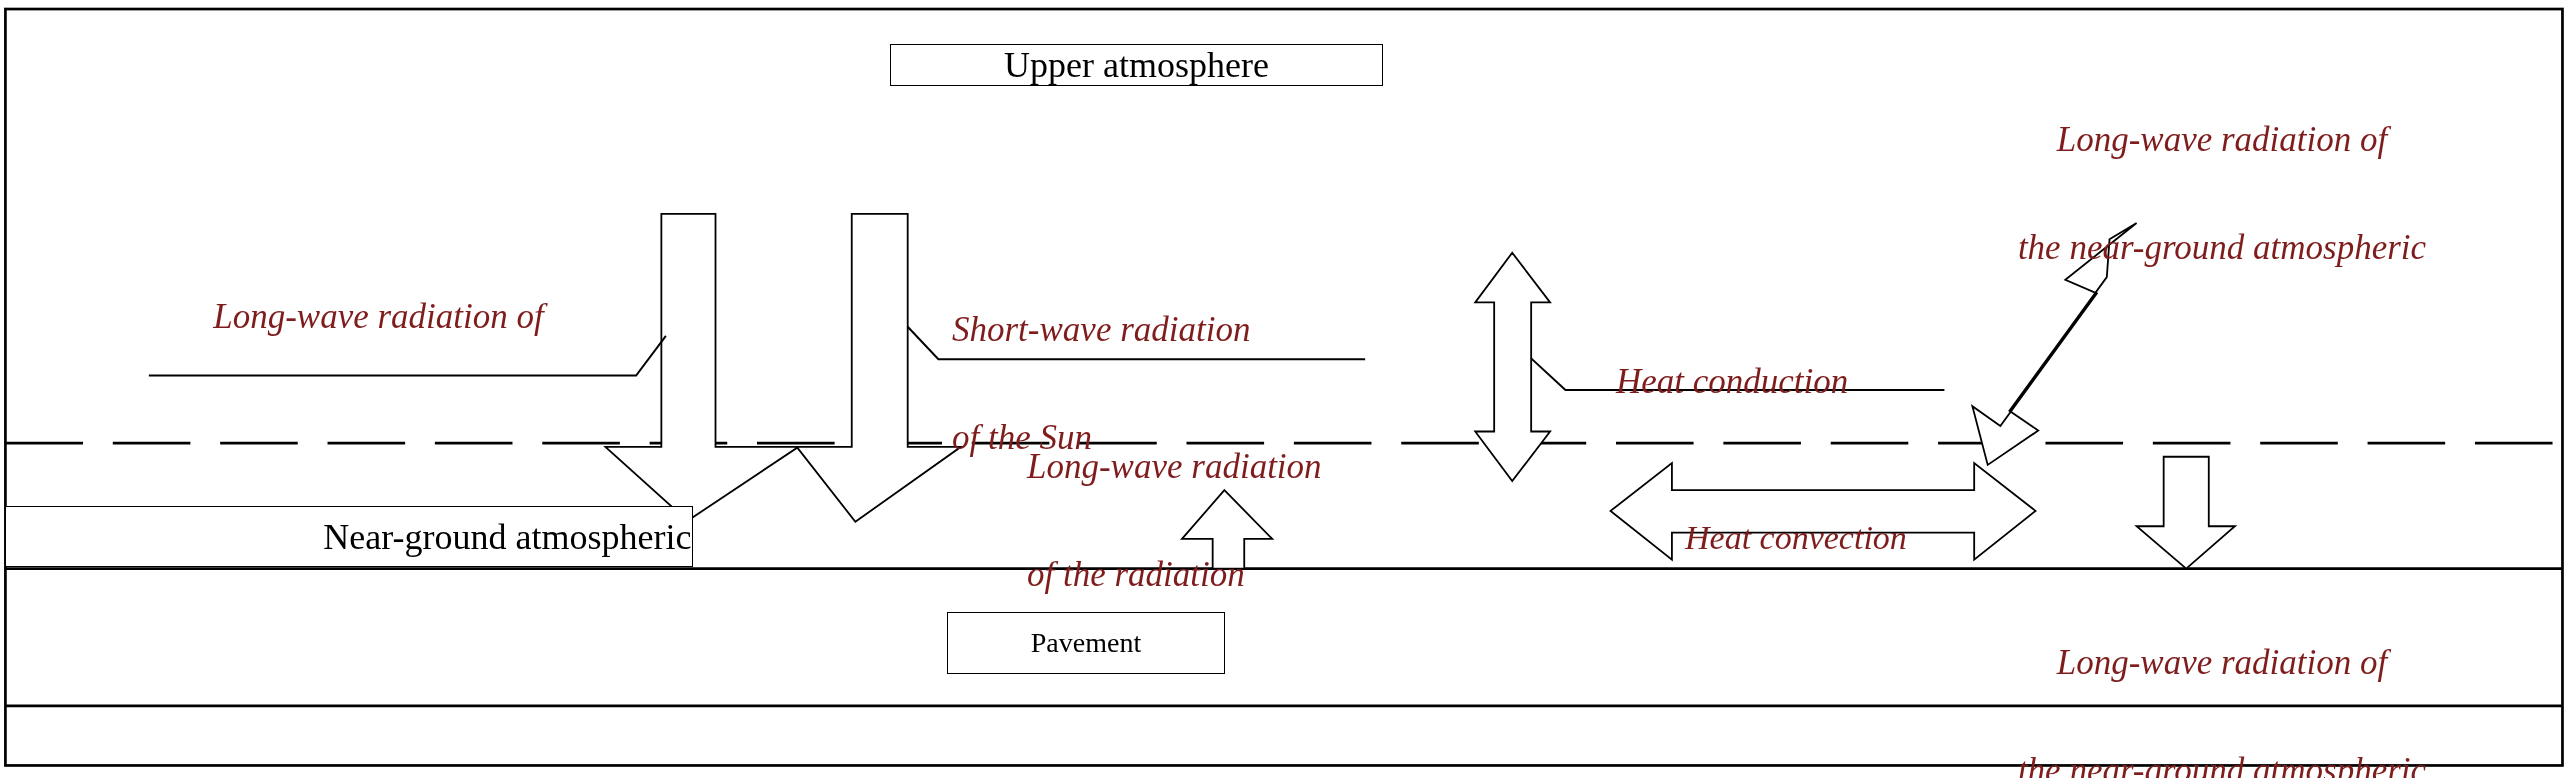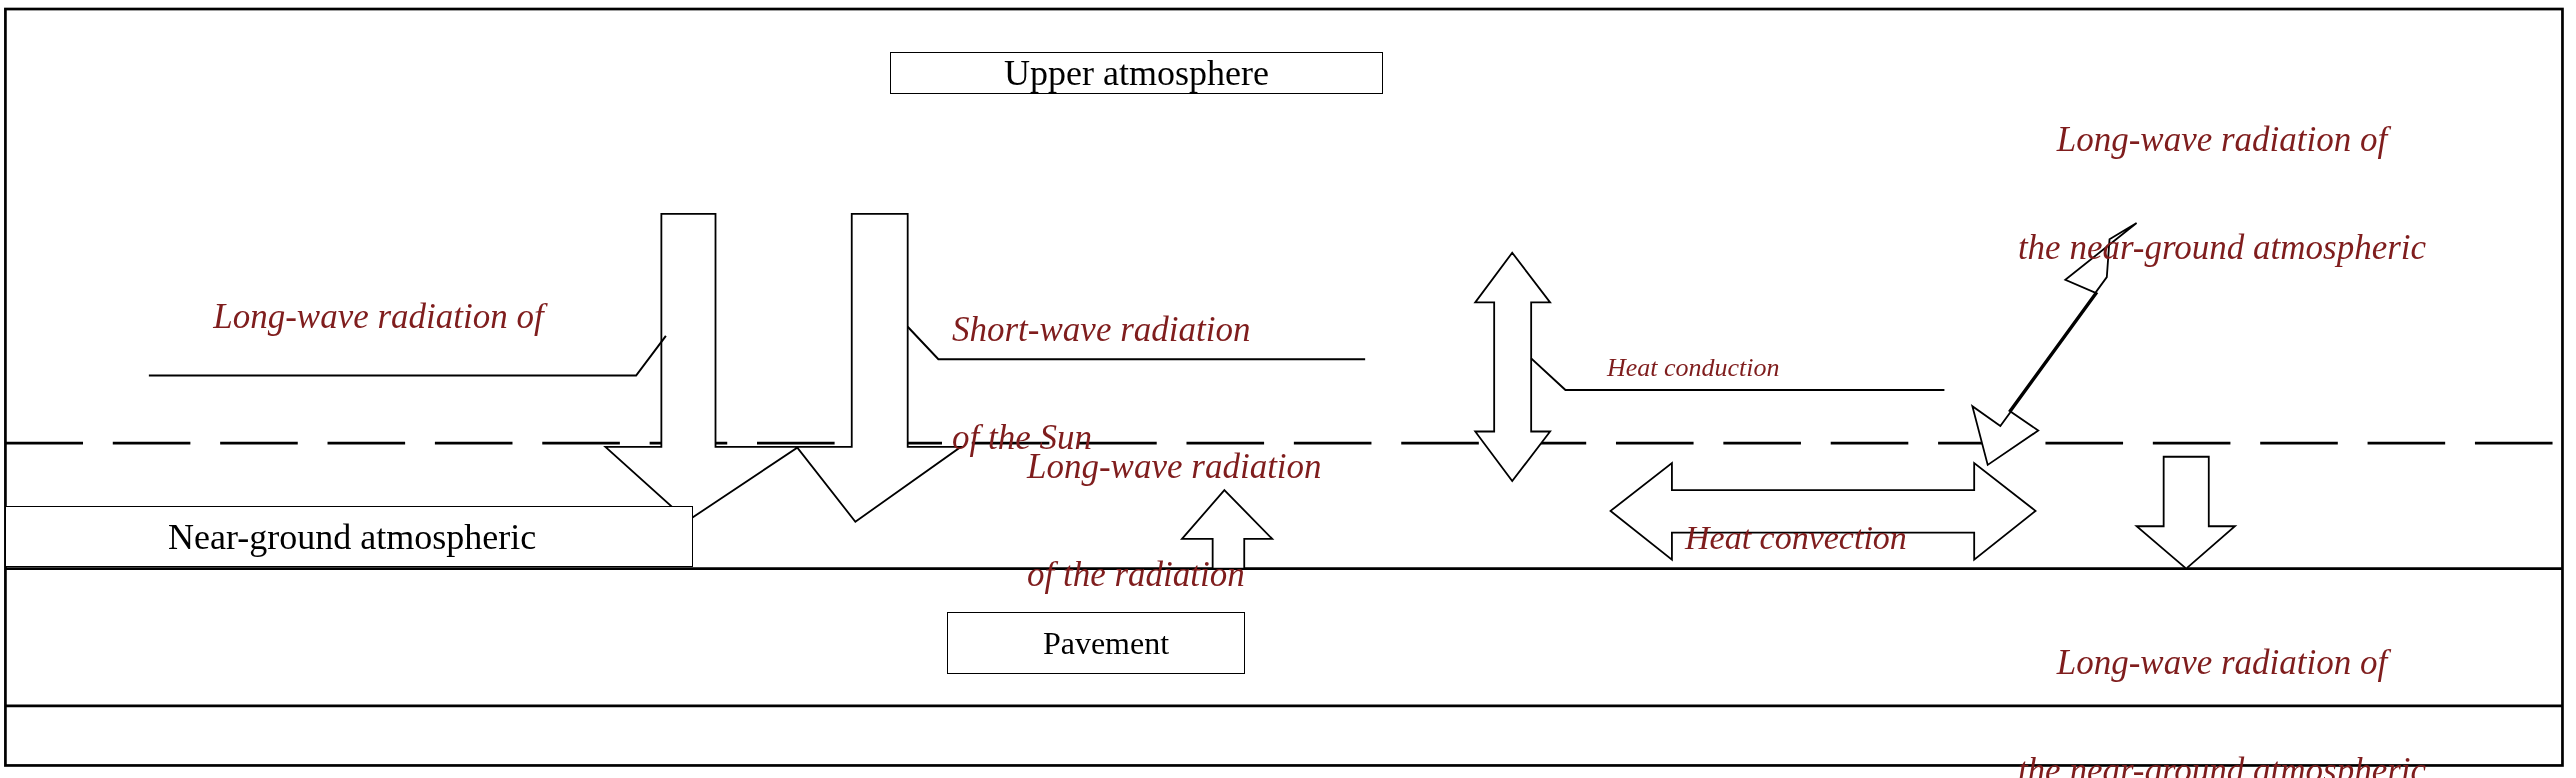--- a/index.html
+++ b/index.html
@@ -92,47 +92,47 @@
 
     <polyline points="1697,397 1735,432 2155,432" class="leader"></polyline>
 
     <polygon points="1785,566 1853,513 1853,543 2188,543 2188,513 2256,566 2188,620 2188,590 1853,590 1853,620" class="arrow-outline"></polygon>
 
     <polygon points="2368,247 2338,265 2335,307 2227,455 2259,477 2203,515 2186,450 2217,472 2324,325 2289,310" class="arrow-outline"></polygon>
 
     <polygon points="2398,506 2448,506 2448,583 2477,583 2423,630 2368,583 2398,583" class="arrow-outline"></polygon>
   </svg>
 
-  <div class="boxed" style="left:890px; top:52px; width:491px; height:40px; font-size:36px;">
+  <div class="boxed" style="left:890px; top:44px; width:491px; height:40px; font-size:36px;">
     <span>Upper atmosphere</span>
   </div>
 
-  <div class="boxed" style="left:4.5px; top:506px; width:688px; height:61px; font-size:36px; justify-content:center; padding-left:7.2px; box-sizing:border-box;">
+  <div class="boxed" style="left:4.5px; top:506px; width:688px; height:61px; font-size:36px; justify-content:flex-end; padding-left:7.2px; box-sizing:border-box;">
     <span>Near-ground atmospheric</span>
   </div>
 
-  <div class="boxed" style="left:947px; top:612px; width:276px; height:60px; font-size:32px;padding-left:20px;">
+  <div class="boxed" style="left:947px; top:612px; width:276px; height:60px; font-size:28px;">
     <span>Pavement</span>
   </div>
 
   <div class="lbl" style="left:117px; top:227px; font-size:35px; text-align:center; width:523px;">
     <div>Long-wave radiation of</div>
   </div>
 
   <div class="lbl" style="left:952px; top:240px; font-size:35px;">
     <div>Short-wave radiation</div>
     <div>of the Sun</div>
   </div>
 
   <div class="lbl" style="left:1009px; top:377px; font-size:35px;margin-left:18px;">
     <div>Long-wave radiation</div>
     <div>of the radiation</div>
   </div>
 
-  <div class="lbl" style="left:1581px; top:328px; font-size:26px;">
+  <div class="lbl" style="left:1581px; top:328px; font-size:35px;">
     <span>Heat conduction</span>
   </div>
 
   <div class="lbl" style="left:1651px; top:485px; font-size:34px;">
     <span>Heat convection</span>
   </div>
 
   <div class="lbl" style="left:1888px; top:50px; font-size:35px; text-align:center; width:668px;">
     <div>Long-wave radiation of</div>
     <div>the near-ground atmospheric</div>

